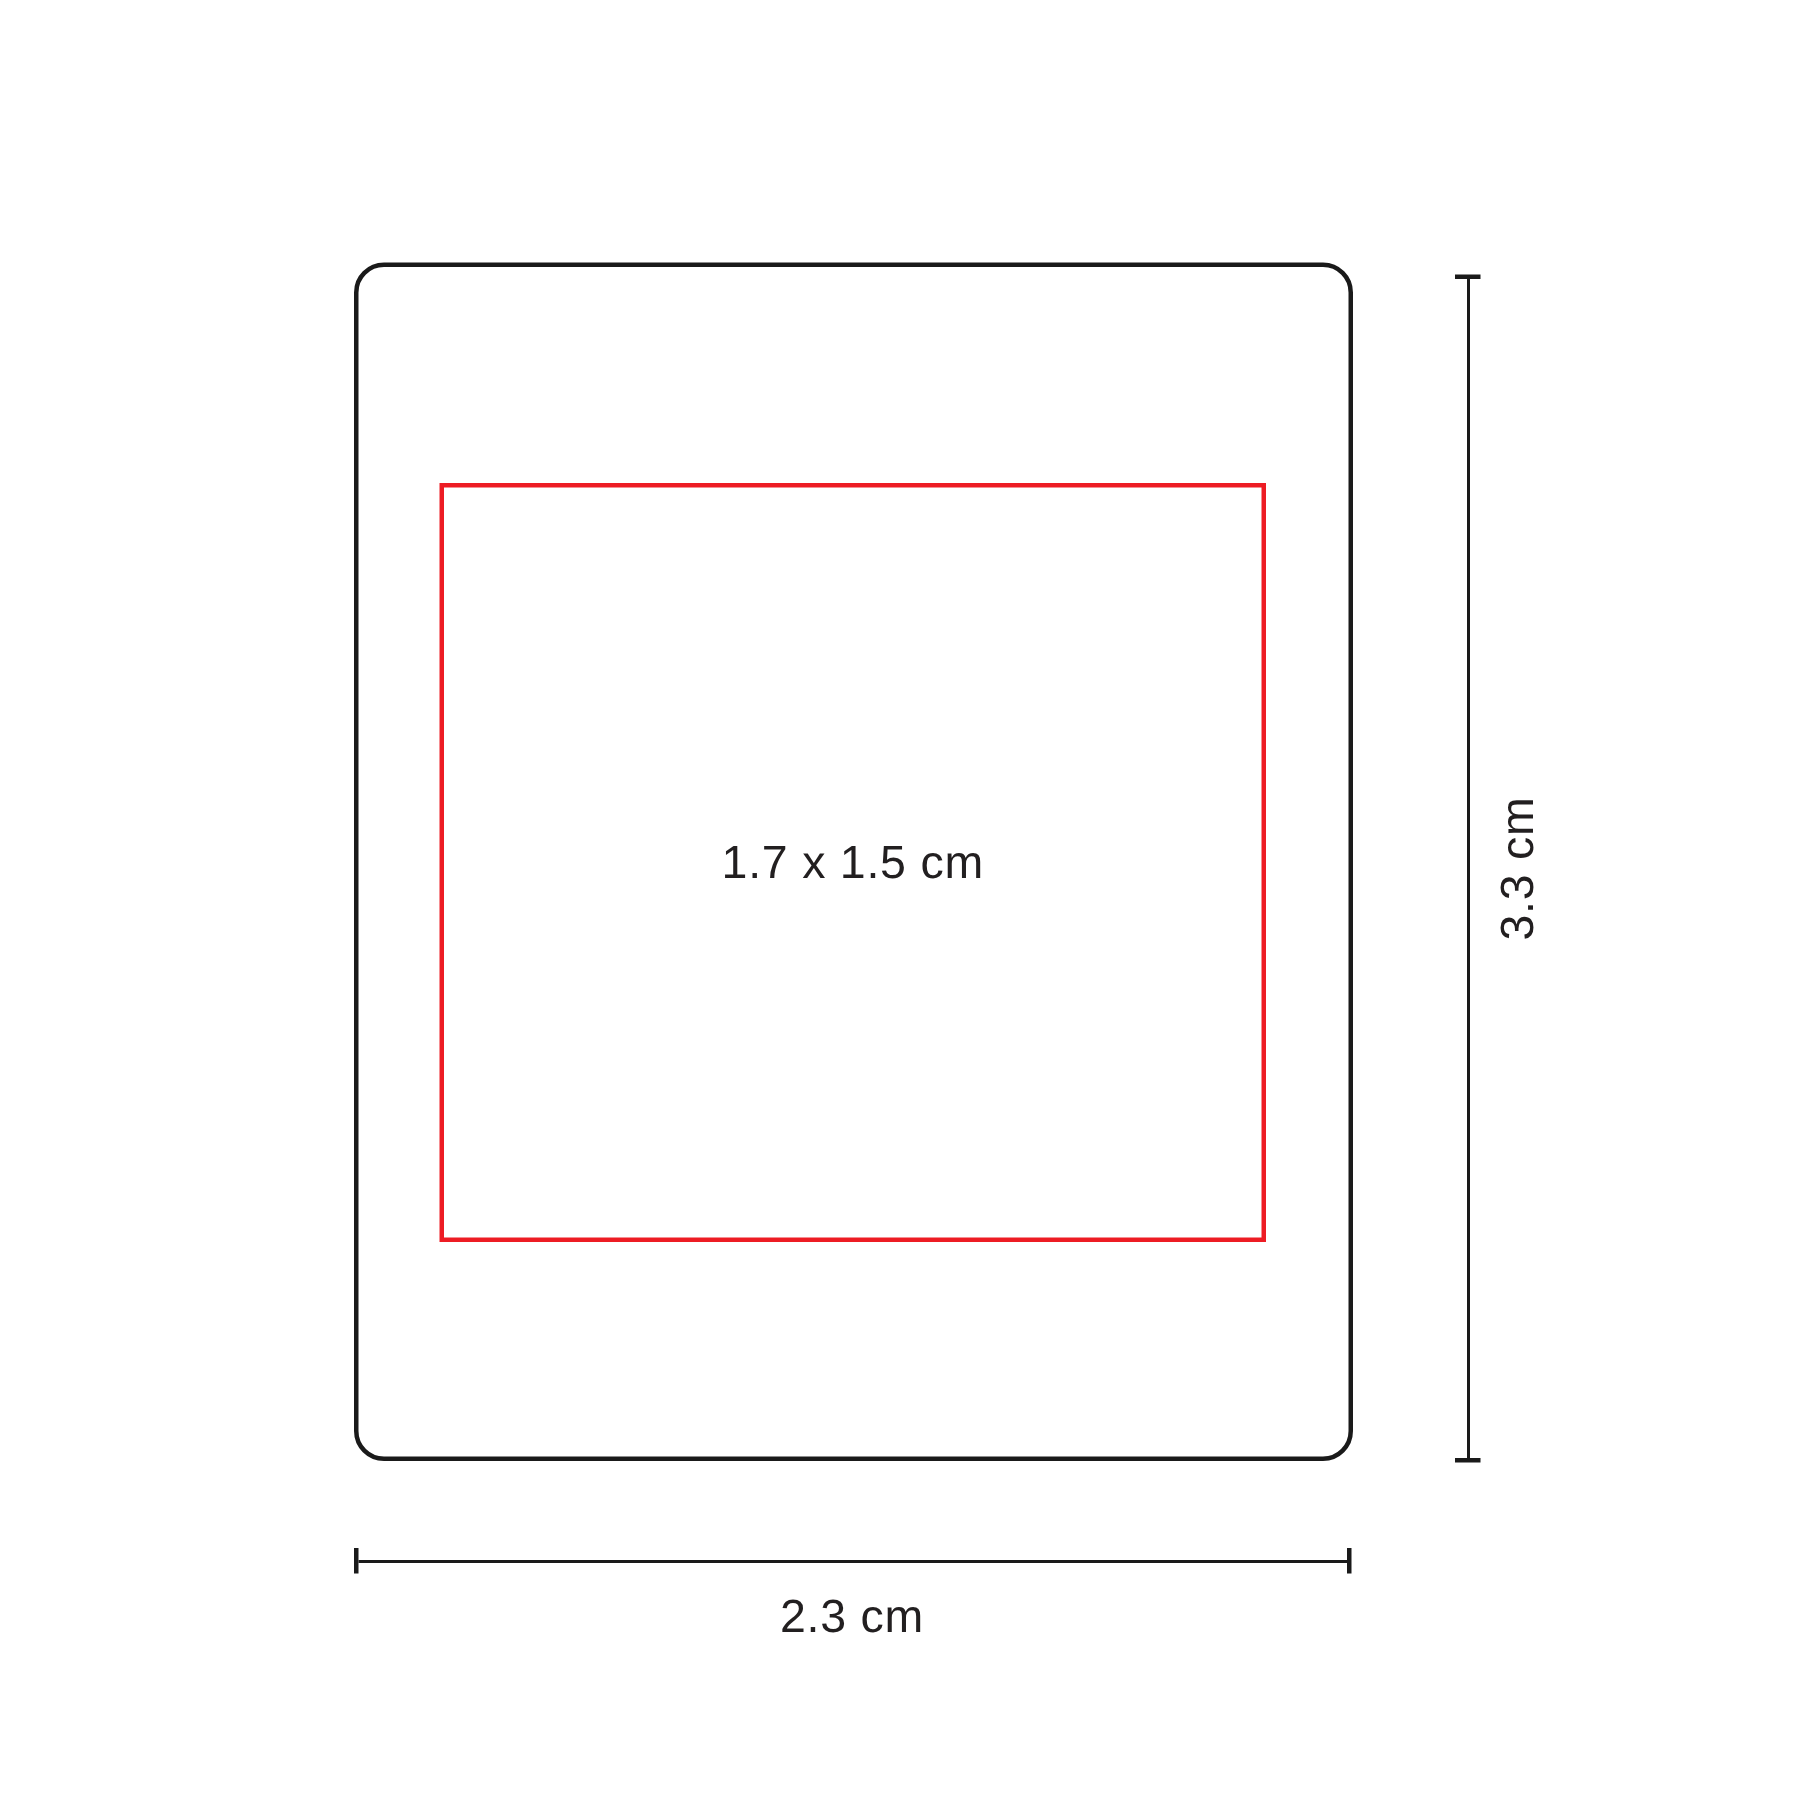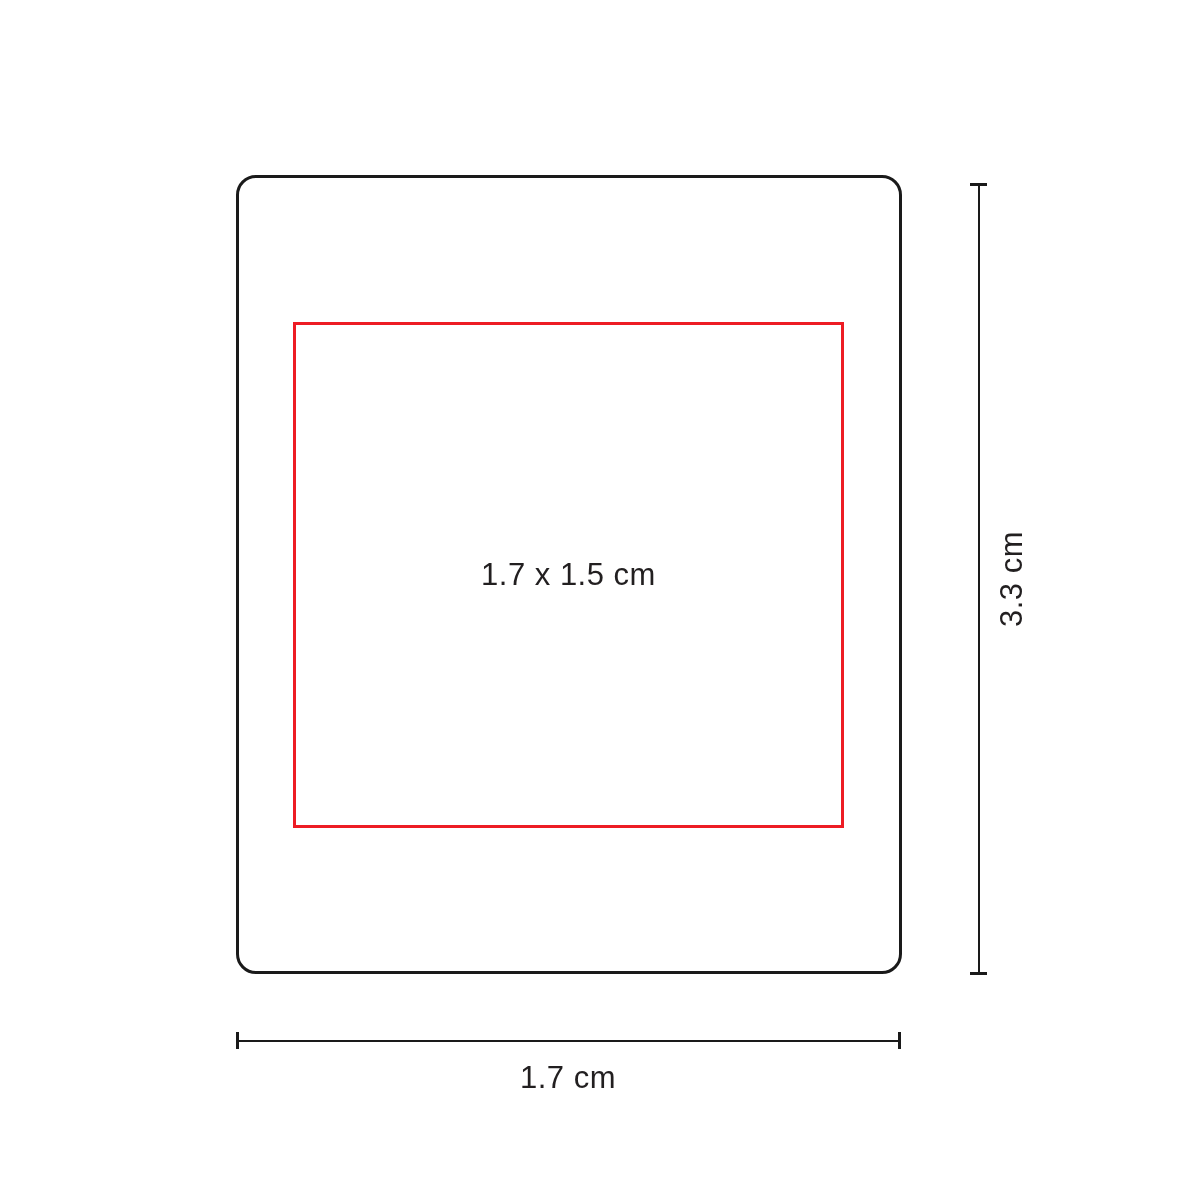--- a/index.html
+++ b/index.html
@@ -73,15 +73,15 @@
   </div>
 
   <div class="dim-vertical">
     <div class="vline"></div>
   </div>
   <div class="dim-v-label">3.3 cm</div>
 
   <div class="dim-horizontal">
     <div class="hline"></div>
   </div>
-  <div class="dim-h-label">1.7 cm</div>
+  <div class="dim-h-label">2.3 cm</div>
 
 </div>
 
 </body></html>

